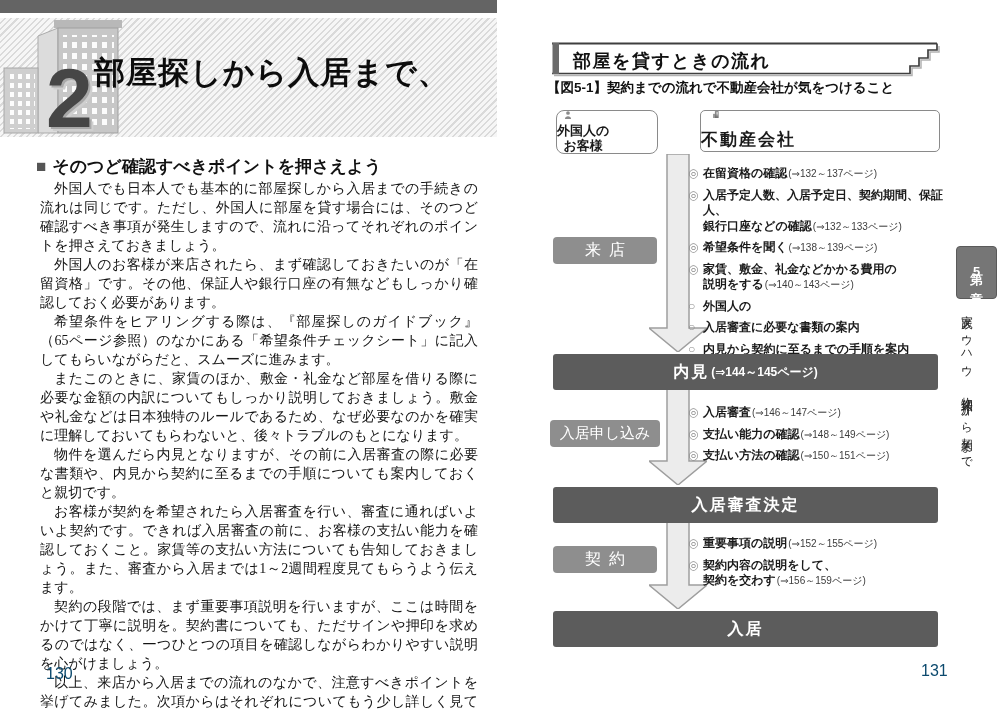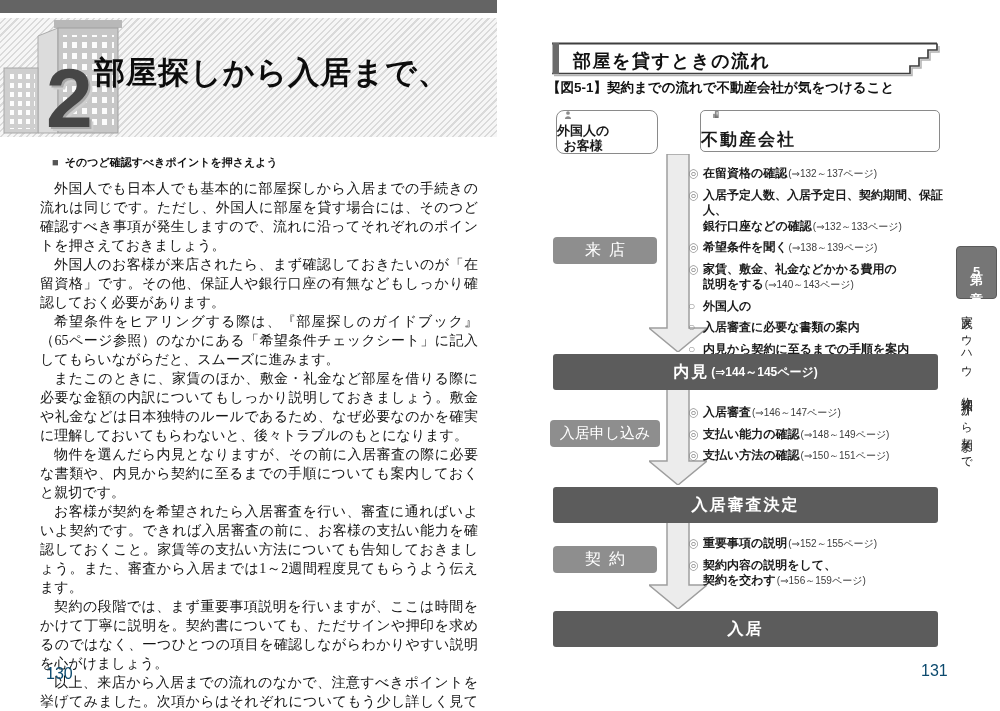--- a/index.html
+++ b/index.html
@@ -9,21 +9,21 @@
 
   
   #top-bar{left:0;top:0;width:497px;height:13px;background:#646464;}
   #header-band{left:0;top:18px;width:497px;height:119px;
     background:repeating-linear-gradient(135deg,#f6f6f6 0 3px,#dadada 3px 4.5px);}
   #building-illustration{left:2px;top:2px;width:122px;height:115px;}
   #chapter-num{left:46px;top:38px;font-size:84px;font-weight:900;line-height:1;
     color:#464646;text-shadow:2px 2px 0 #a9a9a9,4px 4px 0 #cfcfcf;}
   #left-title{left:94px;top:37px;font-size:31px;font-weight:900;letter-spacing:1px;
     line-height:36px;color:#0c0c0c;}
-  #section-heading{left:52px;top:155px;font-size:11px;font-weight:700;color:#111;}
+  #section-heading{left:36px;top:155px;font-size:17px;font-weight:700;color:#111;}
   #section-heading .sq{color:#555;margin-right:6px;}
   #body-text{left:40px;top:179px;width:438px;font-family:"Liberation Serif","DejaVu Serif",serif;
     font-size:14px;line-height:19px;text-align:justify;color:#141414;}
   #body-text p{margin:0;text-indent:1em;}
   .pagenum{font-size:16px;color:#0c4a6e;}
   #pagenum-left{left:46px;top:665px;}
   #pagenum-right{left:921px;top:662px;}
 
   
   #rp-header-frame{left:551px;top:40px;width:396px;height:44px;}

